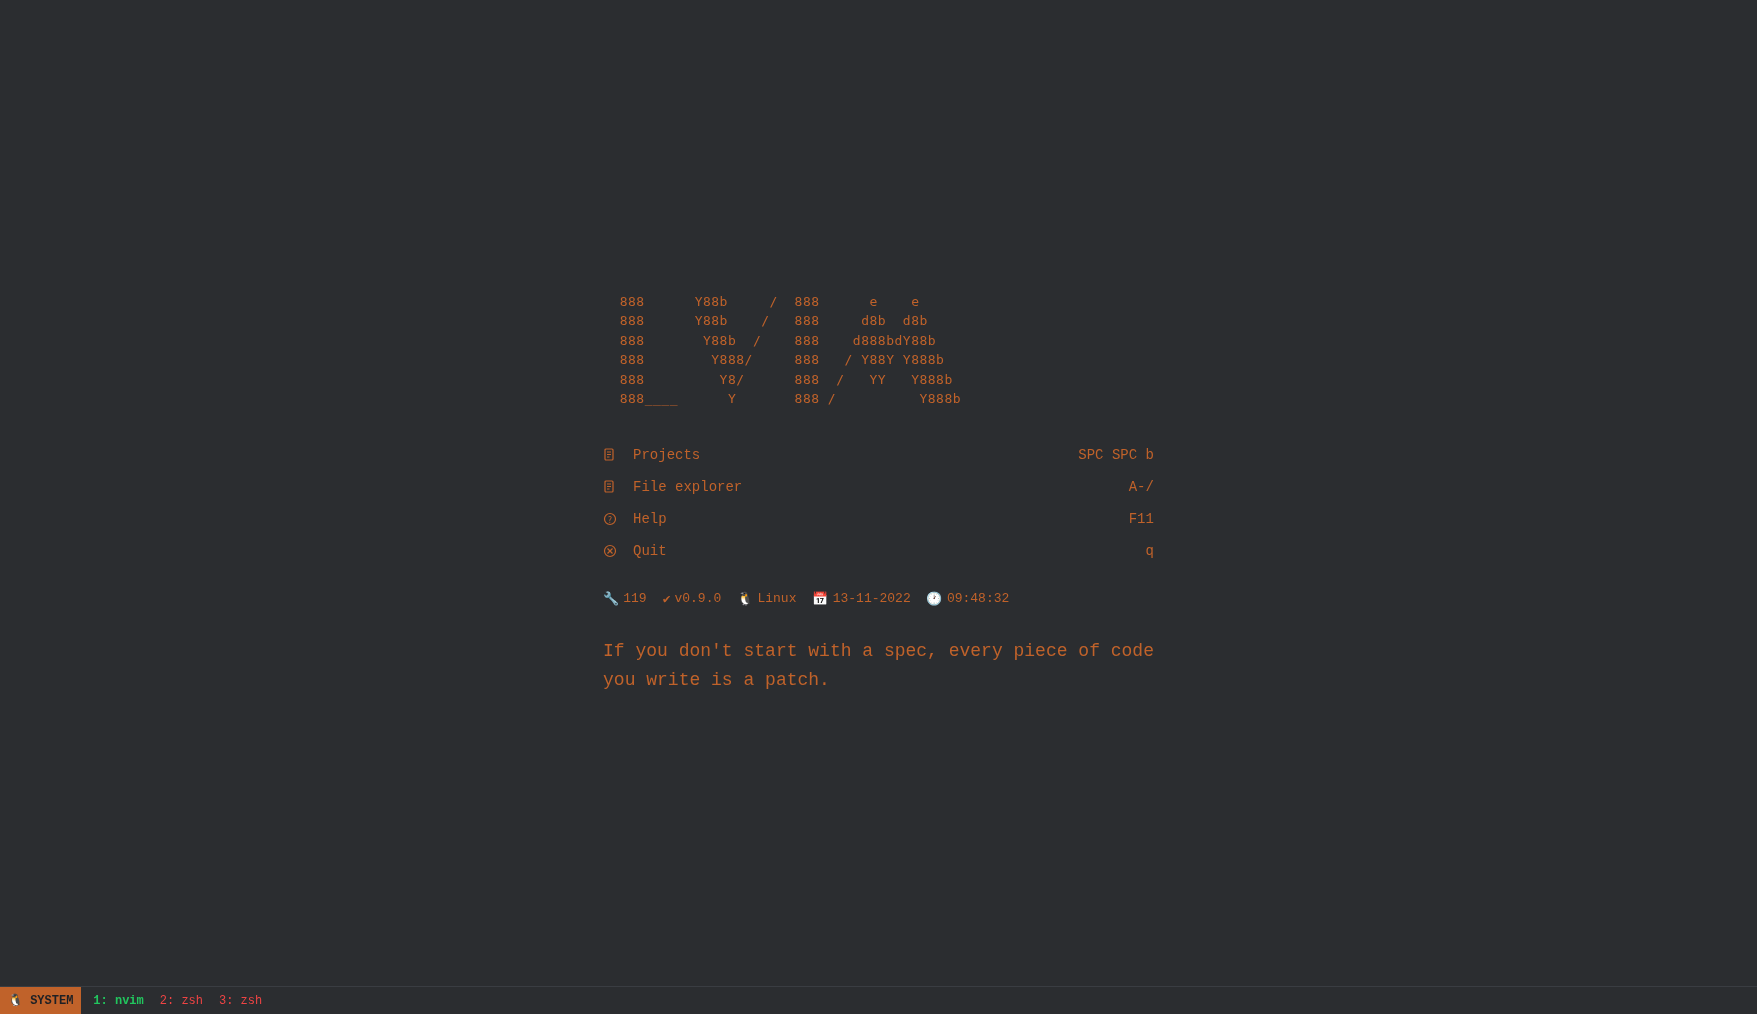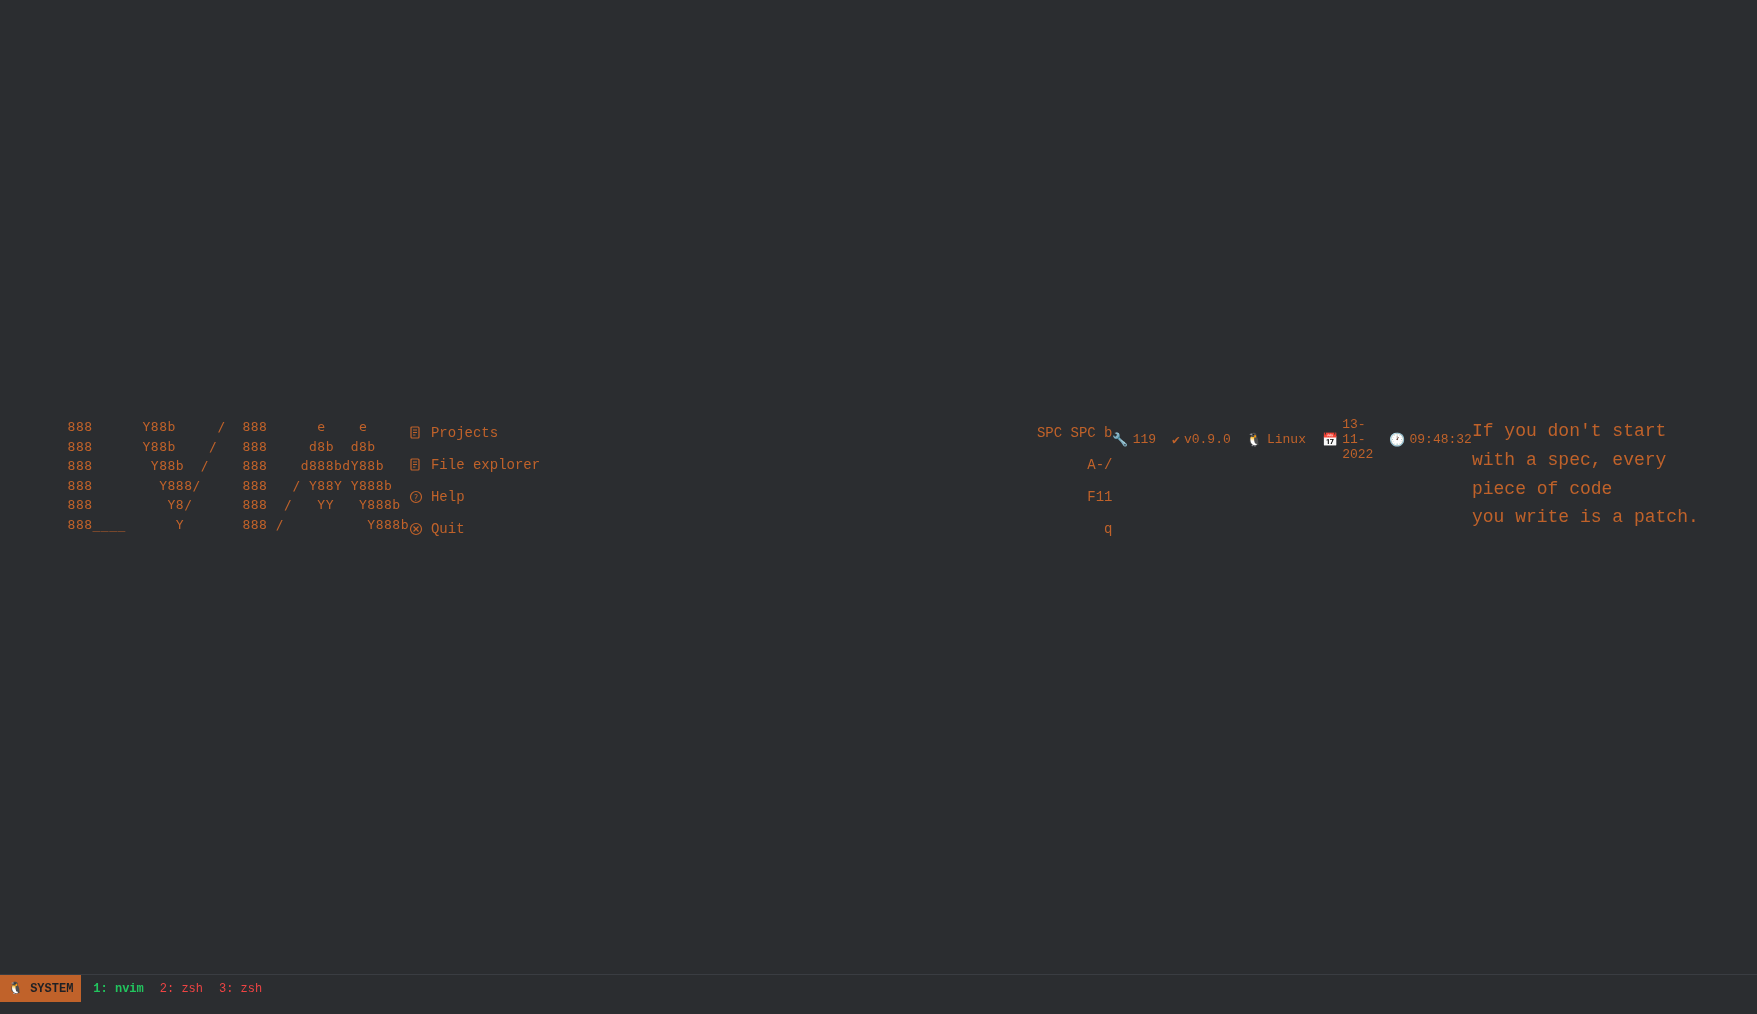--- a/index.html
+++ b/index.html
@@ -20,20 +20,21 @@
     .main-area {
       width: 100%;
       height: calc(100% - 28px);
       display: flex;
       align-items: center;
       justify-content: center;
     }
 
     .center-content {
       display: flex;
+      flex-direction: column;
       align-items: flex-start;
       min-width: 380px;
     }
 
     .ascii-art {
       color: #c0622a;
       font-size: 13px;
       line-height: 1.5;
       white-space: pre;
       margin-bottom: 30px;
@@ -50,21 +51,21 @@
       align-items: center;
       justify-content: space-between;
       padding: 8px 0;
       cursor: pointer;
       min-width: 340px;
     }
 
     .menu-item-left {
       display: flex;
       align-items: center;
-      gap: 8px;
+      gap: 16px;
     }
 
     .menu-item-icon {
       font-size: 14px;
     }
 
     .icon-doc {
       color: #c0622a;
     }
 
@@ -114,21 +115,21 @@
 
     .quote-attribution {
       text-align: right;
       margin-top: 8px;
       color: #c0622a;
     }
 
     
     .bottom-bar {
       position: absolute;
-      bottom: 12px;
+      bottom: 0;
       left: 0;
       width: 100%;
       height: 28px;
       background-color: #2b2d30;
       display: flex;
       align-items: center;
       border-top: 1px solid #3a3d42;
     }
 
     .system-badge {

